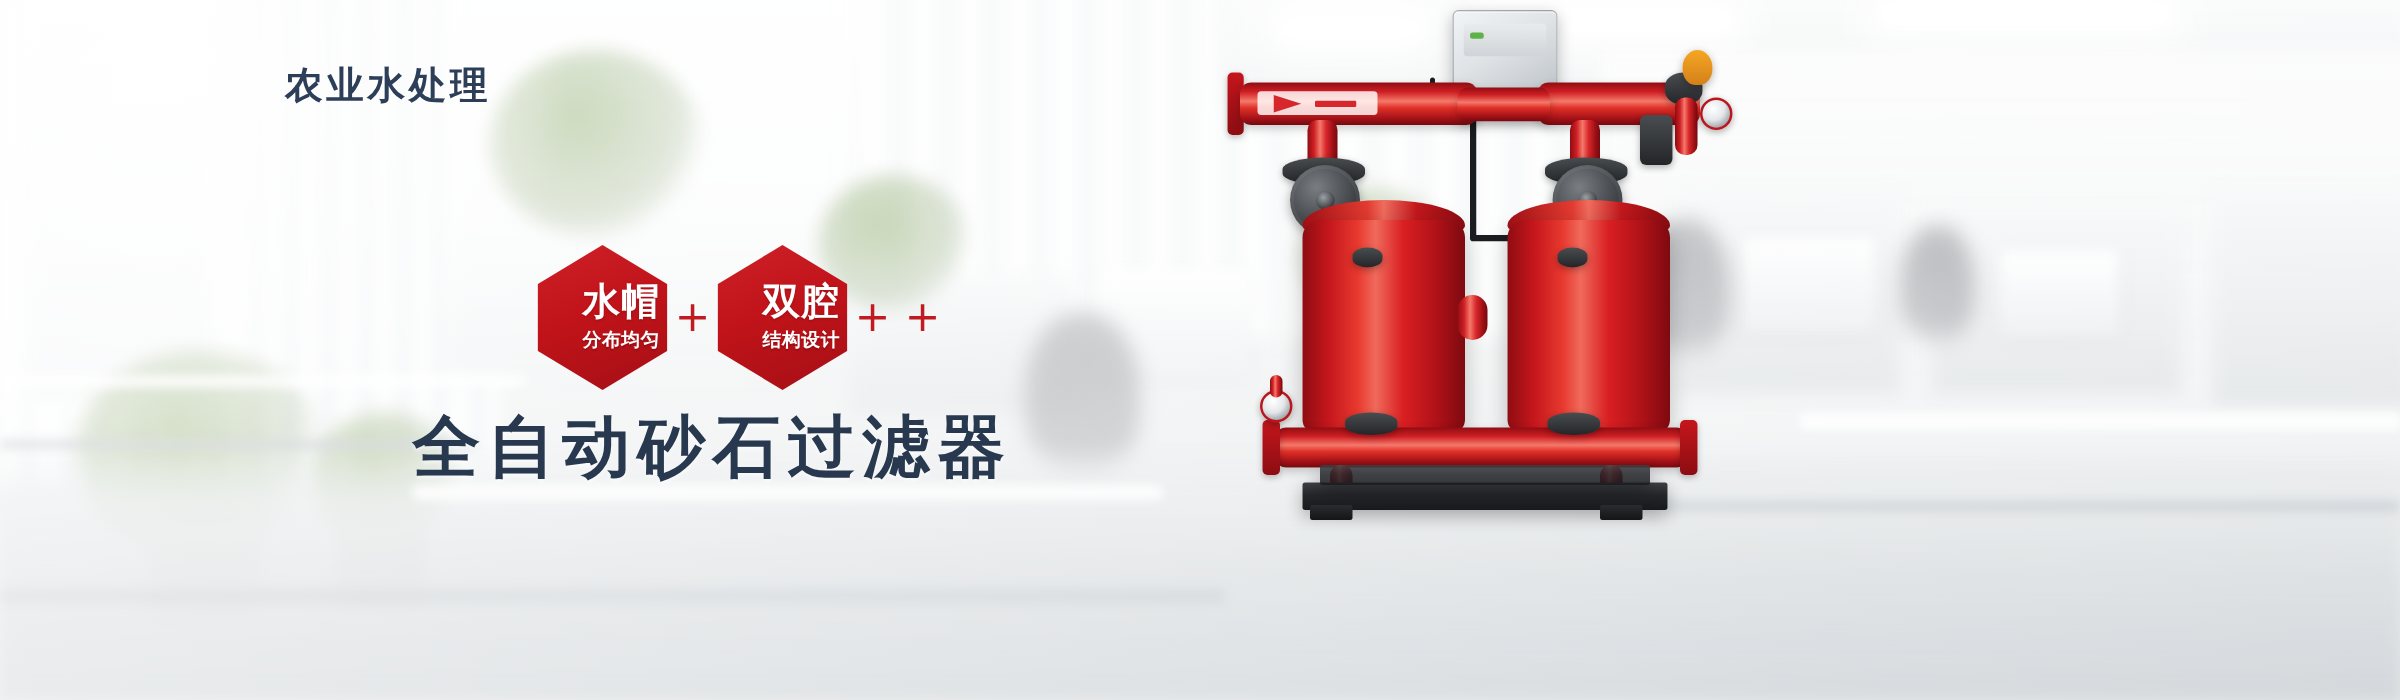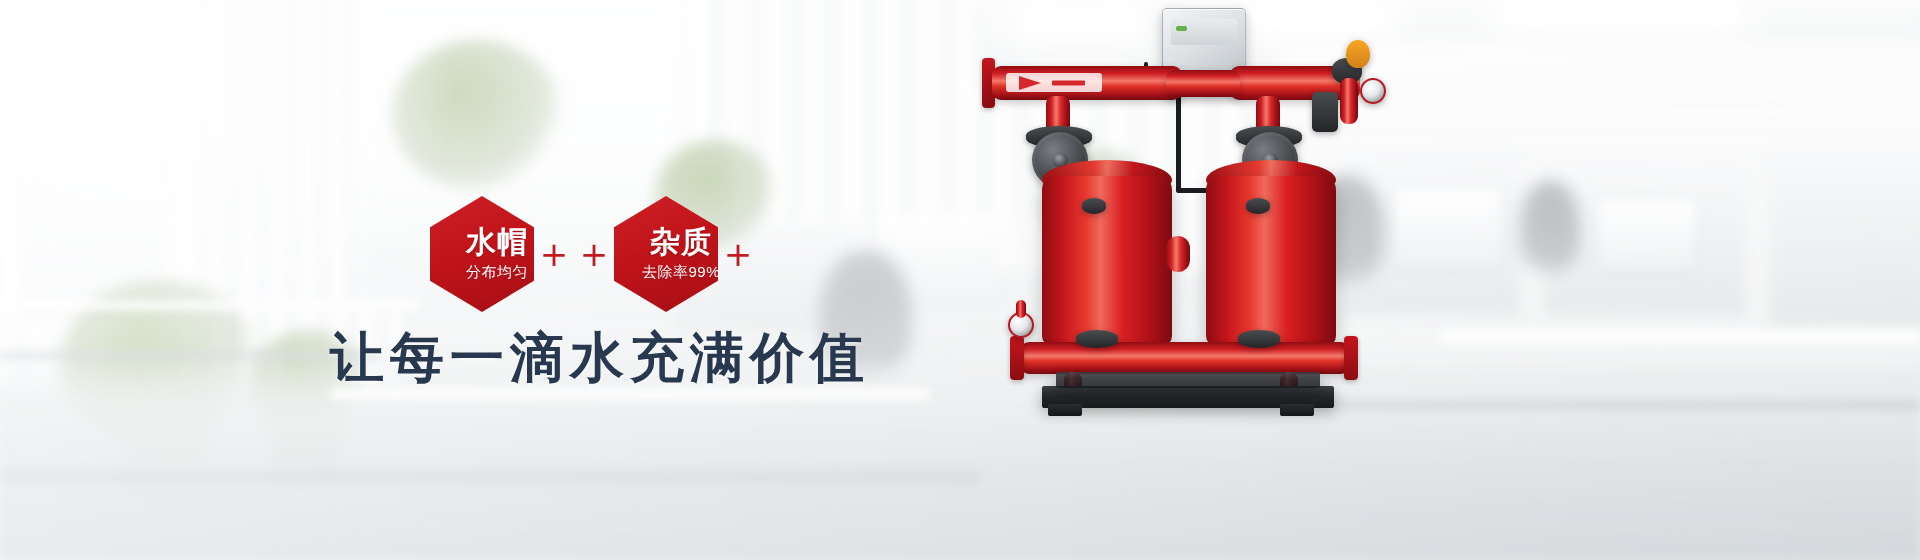--- a/index.html
+++ b/index.html
@@ -149,21 +149,21 @@
     clip-path:polygon(50% 0%, 100% 27%, 100% 73%, 50% 100%, 0% 73%, 0% 27%);
     background:linear-gradient(160deg,#cf2027 0%,#bf1319 48%,#a60f16 100%);
     box-shadow:0 3px 10px rgba(120,10,15,.28);
     padding-left:30px;
   }
   .badge-title {
     color:#fff; font-size:30px; font-weight:800; letter-spacing:1px;
     line-height:1.05; text-shadow:0 1px 2px rgba(0,0,0,.2);
   }
   .badge-sub {
-    color:#fff; font-size:15px; font-weight:400; letter-spacing:.5px;
+    color:#fff; font-size:15px; font-weight:700; letter-spacing:.5px;
     margin-top:5px; white-space:nowrap;
     text-shadow:0 1px 1px rgba(0,0,0,.18);
   }
   .badge-sub.sm { font-size:16px; }
   .plus {
     width:40px; display:flex; align-items:center; justify-content:center;
     color:#c21a21; font-size:34px; font-weight:400; line-height:1;
     font-family:"DejaVu Sans",sans-serif;
   }
 
@@ -380,38 +380,39 @@
 
     <div class="pc pipe-v" style="left:84px;top:372px;width:18px;height:24px;"></div>
     <div class="pc pipe-v" style="left:300px;top:372px;width:18px;height:24px;"></div>
     <div class="pc base-frame" style="left:62px;top:386px;width:292px;height:22px;"></div>
     <div class="pc base-frame" style="left:76px;top:372px;width:264px;height:16px;opacity:.85;"></div>
     <div class="pc foot" style="left:68px;top:404px;width:34px;height:12px;"></div>
     <div class="pc foot" style="left:300px;top:404px;width:34px;height:12px;"></div>
   </div>
 
   <div class="copy">
-    <div class="subline">让每一滴水充满价值</div>
+    <div class="eyebrow">农业水处理</div>
+    <div class="subline">全自动砂石过滤器</div>
 
     <div class="badges">
 
       <div class="badge">
         <span class="badge-title">水帽</span>
         <span class="badge-sub">分布均匀</span>
       </div>
 
       <span class="plus">+</span>
 
+      <div class="badge">
+        <span class="badge-title">双腔</span>
+        <span class="badge-sub">结构设计</span>
+      </div>
 
       <span class="plus">+</span>
 
-      <div class="badge">
-        <span class="badge-title">杂质</span>
-        <span class="badge-sub">去除率99%</span>
-      </div>
 
       <span class="plus">+</span>
 
 
     </div>
   </div>
 
 </div>
 
 </body></html>

